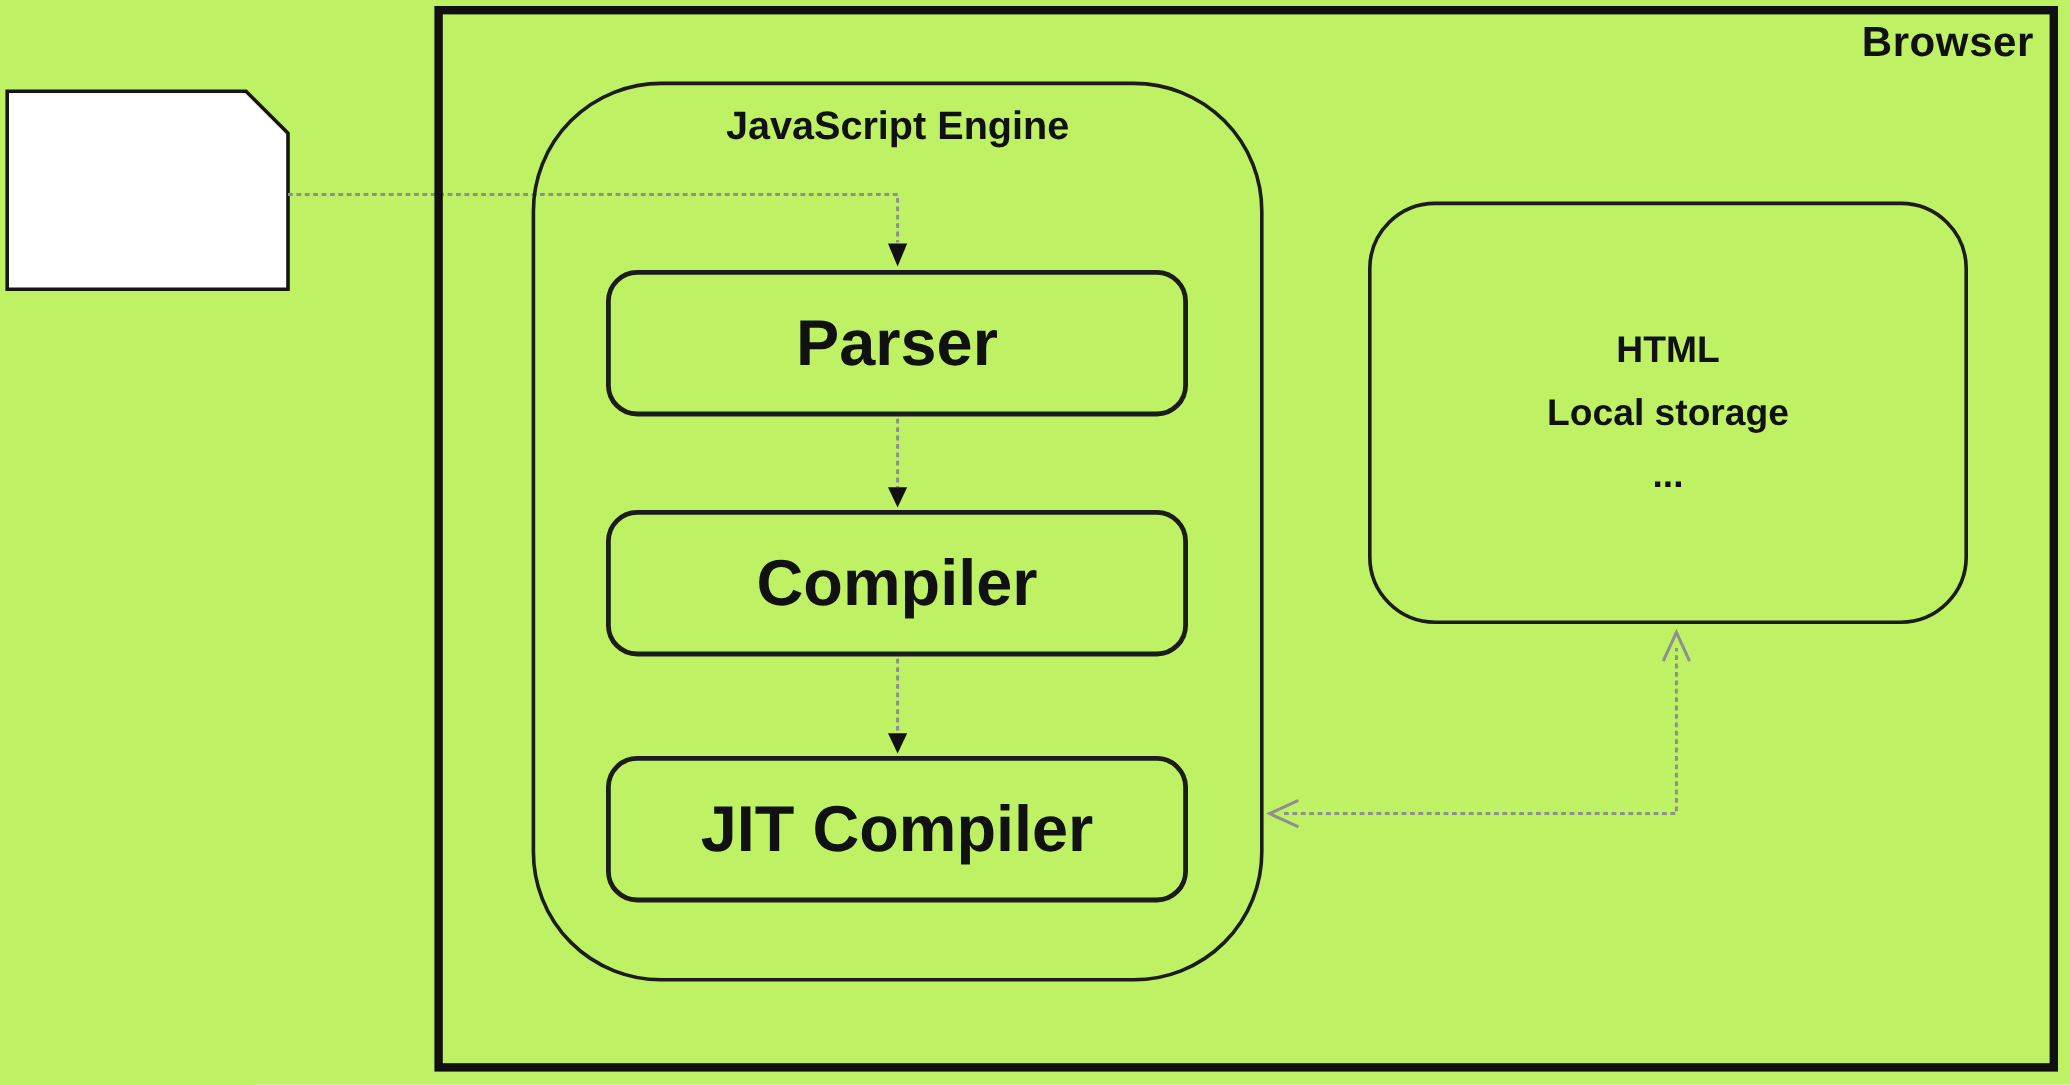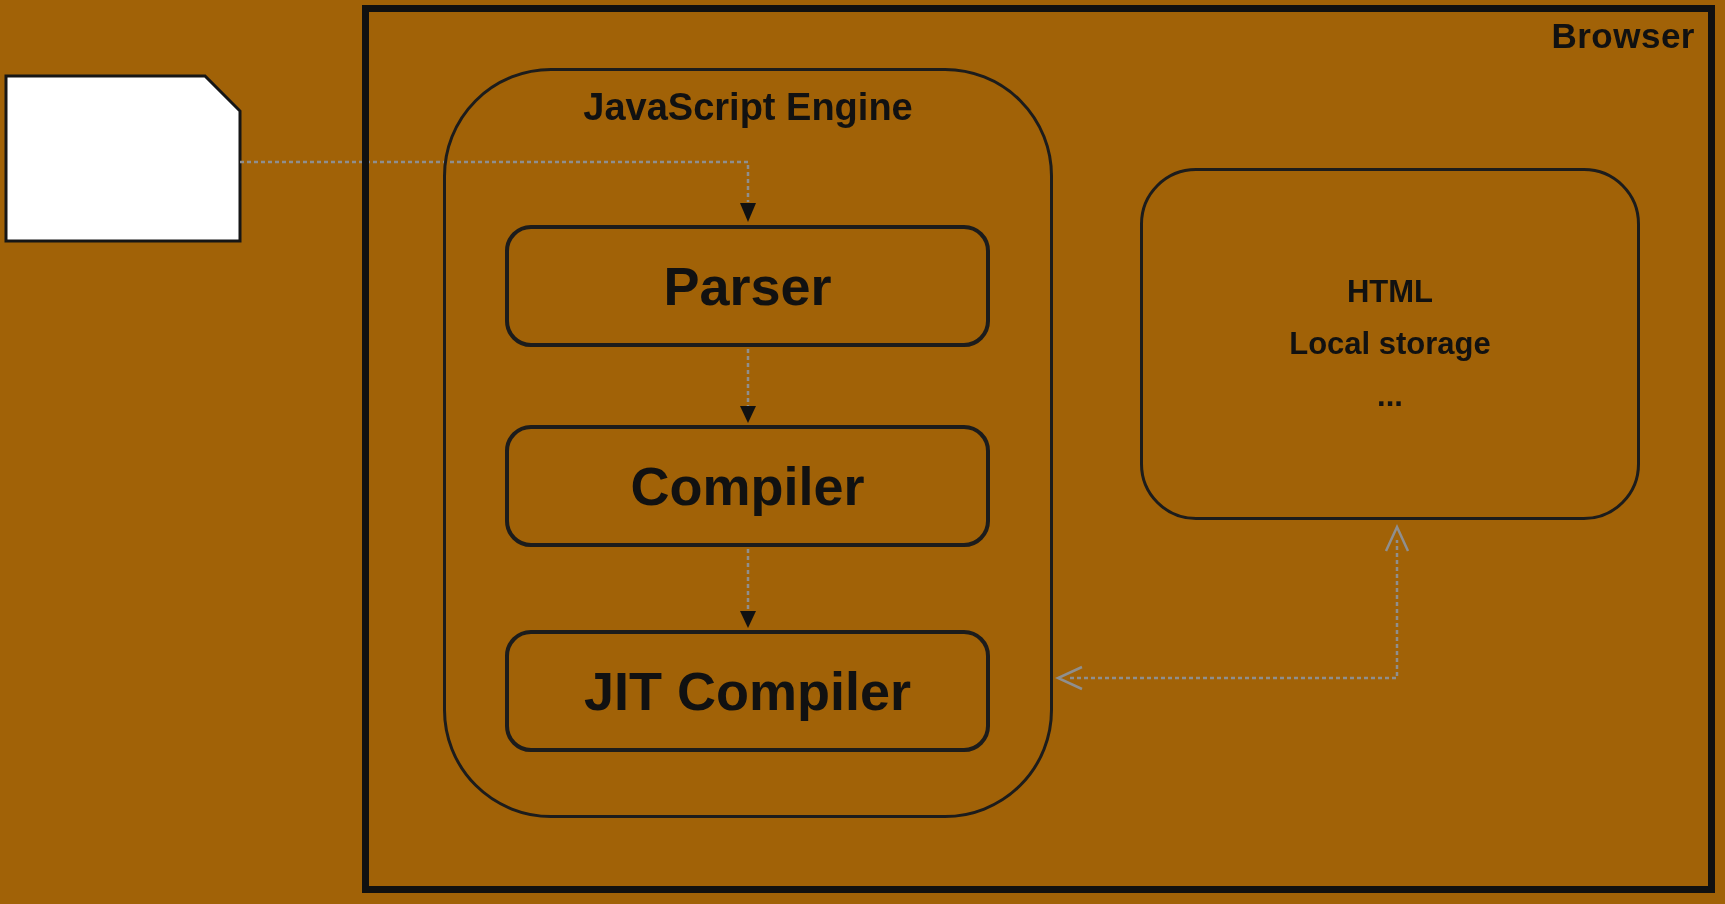--- a/index.html
+++ b/index.html
@@ -8,21 +8,21 @@
     background: #ffffff;
   }
   body {
     font-family: "Liberation Sans", "DejaVu Sans", sans-serif;
     color: #111111;
   }
   .canvas {
     position: relative;
     width: 1725px;
     height: 904px;
-    background: #a16207;
+    background: #bef264;
     overflow: hidden;
   }
   .layer {
     position: absolute;
     left: 0;
     top: 0;
     width: 1725px;
     height: 904px;
   }
   .box {
@@ -54,21 +54,21 @@
     height: 750px;
     border: 3px solid #1c1c1c;
     border-radius: 108px;
   }
   .engine-label {
     position: absolute;
     left: 443px;
     top: 86px;
     width: 610px;
     text-align: center;
-    font-size: 38px;
+    font-size: 33px;
     font-weight: 700;
   }
   .stage {
     left: 505px;
     width: 485px;
     height: 122px;
     border: 4px solid #1c1c1c;
     border-radius: 26px;
     display: flex;
     align-items: center;

